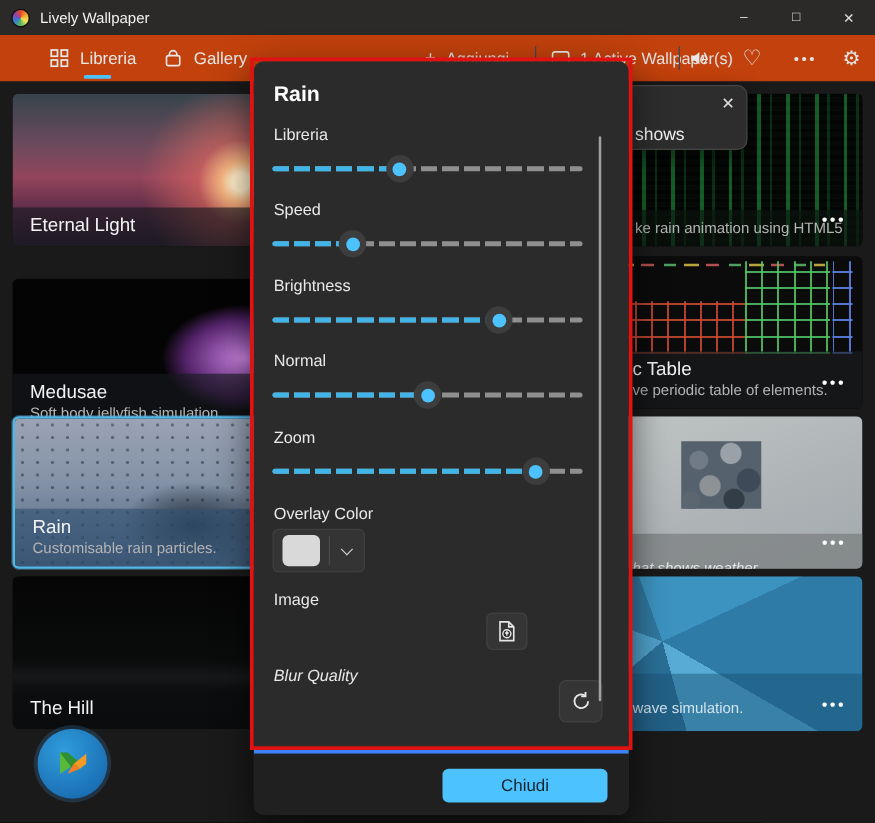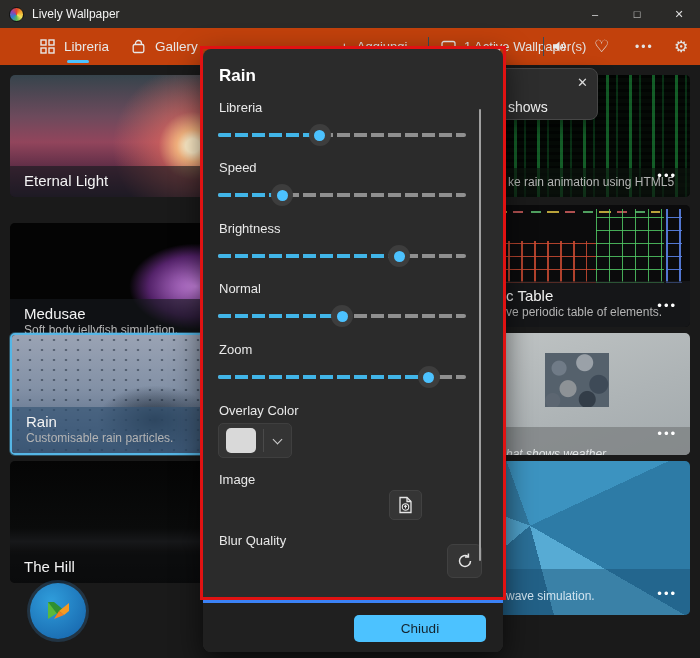--- a/index.html
+++ b/index.html
@@ -269,21 +269,21 @@
     <div class="thumb-weather">
       <div class="pebbles"></div>
     </div>
     <div class="tile-caption caption-weather" style="padding-left:66px; height:28px;font-style:italic;">
       <div class="tile-title"></div>
       <div class="tile-sub" style="margin-top:14px;">hat shows weather.</div>
       <div class="more-dots">•••</div>
     </div>
   </div>
 
-  <div class="tile" style="left:440px; top:461px; width:250px; height:154px;">
+  <div class="tile" style="left:440px; top:461px; width:250px; height:124px;">
     <div class="thumb-waves"></div>
     <div class="tile-caption caption-waves" style="padding-left:66px; height:46px;">
       <div class="tile-title"></div>
       <div class="tile-sub" style="margin-top:14px; color:#cfe2ee;">wave simulation.</div>
       <div class="more-dots">•••</div>
     </div>
   </div>
 
   <div class="logo">
     <svg width="34" height="34" viewBox="0 0 34 34">
@@ -347,21 +347,21 @@
     <div class="dlg-label" style="top:423px;">Image</div>
     <div class="browse-btn">
       <svg width="17" height="18" viewBox="0 0 17 18">
         <path d="M3 1.5 h7 l4 4 V16.5 H3 Z" fill="none" stroke="#e6e6e6" stroke-width="1.3"></path>
         <path d="M10 1.5 V5.5 H14" fill="none" stroke="#e6e6e6" stroke-width="1.3"></path>
         <circle cx="8.5" cy="11" r="3.2" fill="#2b2b2b" stroke="#e6e6e6" stroke-width="1.1"></circle>
         <path d="M8.5 12.6 V9.6 M7.2 10.8 L8.5 9.4 L9.8 10.8" fill="none" stroke="#e6e6e6" stroke-width="1.1"></path>
       </svg>
     </div>
 
-    <div class="dlg-label" style="top:484px;">Blur Quality</div>
+    <div class="dlg-label" style="top:484px;font-style:italic;">Blur Quality</div>
     <div class="reset-btn">
       <svg width="18" height="18" viewBox="0 0 18 18">
         <path d="M14.5 9 a5.5 5.5 0 1 1 -2.2 -4.4" fill="none" stroke="#e6e6e6" stroke-width="1.5"></path>
         <path d="M12.4 1.6 L12.4 5 L9 5" fill="none" stroke="#e6e6e6" stroke-width="1.5"></path>
       </svg>
     </div>
 
     <div class="dlg-scrollbar"></div>
 
     <div class="dlg-footer">

